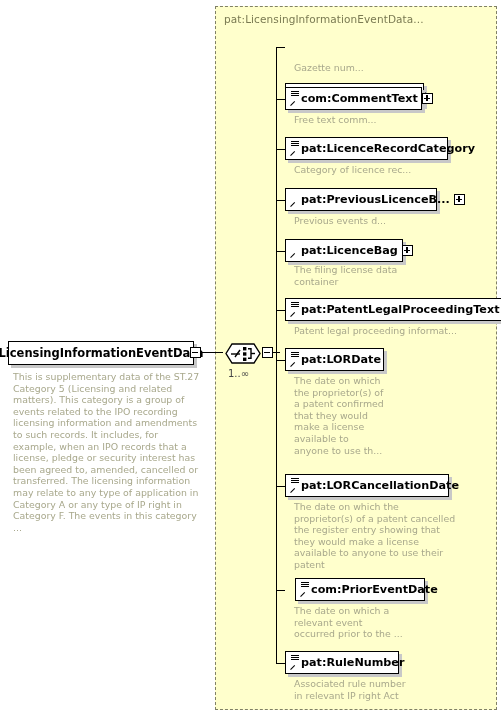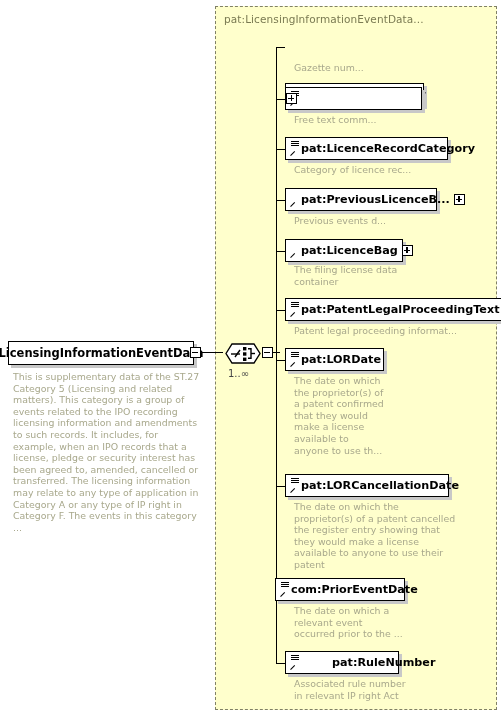--- a/index.html
+++ b/index.html
@@ -234,20 +234,21 @@
         <span class="spacer-right"></span>
       </div>
       <div class="desc" style="left: 294px; top: 62px; width: 180px;">Gazette num...</div>
       <div class="el" style="left: 285px; top: 87px; width: 137px;">
         <div class="el-icon">
           <span class="ln ln1"></span>
           <span class="ln ln2"></span>
           <span class="ln ln3"></span>
           <span class="arr2"></span>
         </div>
+        <span class="el-name">com:CommentText</span>
         <span class="el-plus"></span>
       </div>
       <div class="desc" style="left: 294px; top: 114px; width: 180px;">Free text comm...</div>
       <div class="el" style="left: 285px; top: 137px; width: 163px;">
         <div class="el-icon">
           <span class="ln ln1"></span>
           <span class="ln ln2"></span>
           <span class="ln ln3"></span>
           <span class="arr2"></span>
         </div>
@@ -308,34 +309,34 @@
         </div>
         <span class="el-name">pat:LORCancellationDate</span>
         <span class="spacer-right"></span>
       </div>
       <div class="desc" style="left: 294px; top: 501px; width: 180px;">The date on which the
 proprietor(s) of a patent cancelled
 the register entry showing that
 they would make a license
 available to anyone to use their
 patent</div>
-      <div class="el" style="left: 275px; top: 578px; width: 130px;">
+      <div class="el" style="left: 295px; top: 578px; width: 130px;">
         <div class="el-icon">
           <span class="ln ln1"></span>
           <span class="ln ln2"></span>
           <span class="ln ln3"></span>
           <span class="arr2"></span>
         </div>
         <span class="el-name">com:PriorEventDate</span>
         <span class="spacer-right"></span>
       </div>
       <div class="desc" style="left: 294px; top: 605px; width: 160px;">The date on which a
 relevant event
 occurred prior to the ...</div>
-      <div class="el" style="left: 285px; top: 651px; width: 114px; padding-left: 31px;">
+      <div class="el" style="left: 285px; top: 651px; width: 114px;">
         <div class="el-icon">
           <span class="ln ln1"></span>
           <span class="ln ln2"></span>
           <span class="ln ln3"></span>
           <span class="arr2"></span>
         </div>
         <span class="el-name">pat:RuleNumber</span>
         <span class="spacer-right"></span>
       </div>
       <div class="desc" style="left: 294px; top: 678px; width: 170px;">Associated rule number

